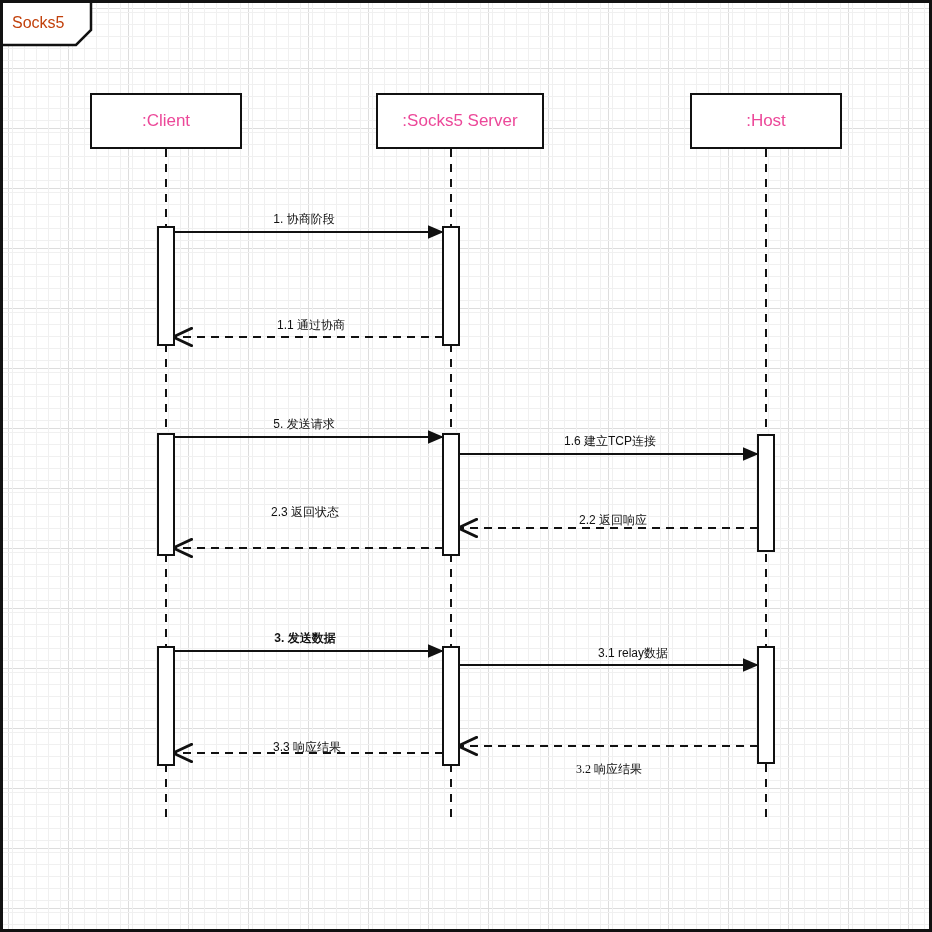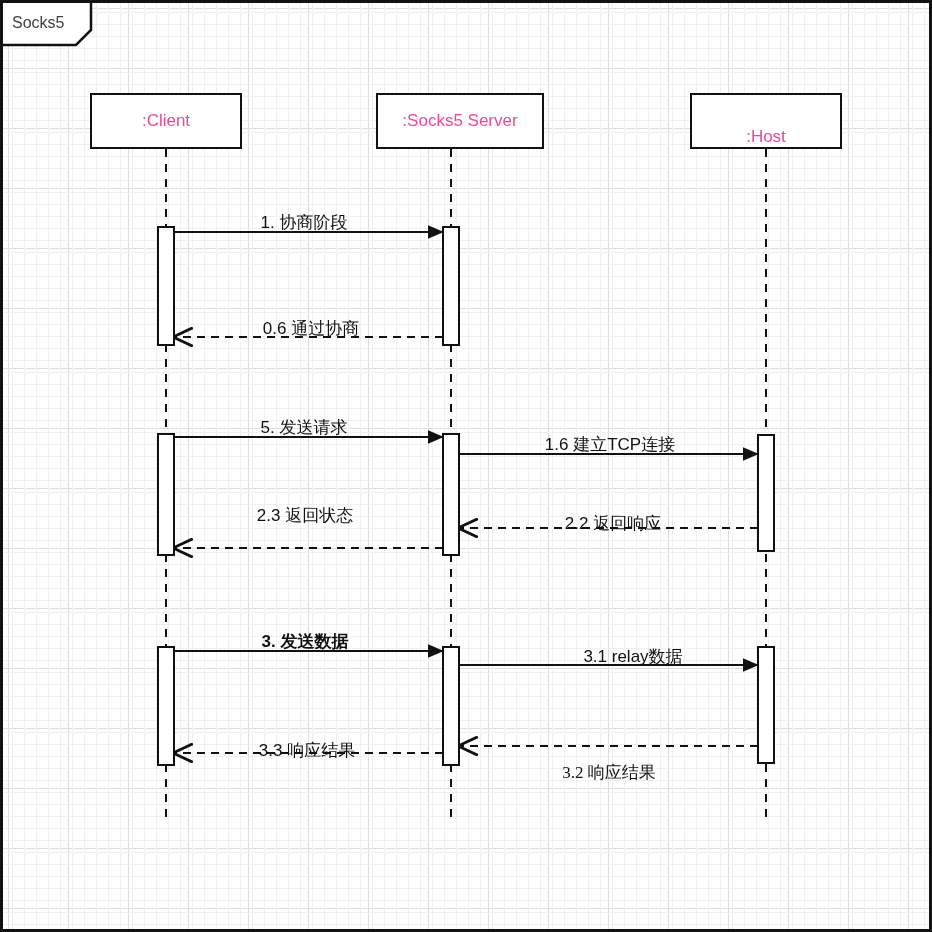--- a/index.html
+++ b/index.html
@@ -46,33 +46,33 @@
     position: absolute;
     left: 0; top: 0;
     width: 932px;
     height: 932px;
   }
   .frame-title {
     position: absolute;
     left: 12px;
     top: 14px;
     font-size: 16px;
-    color: #404040;
+    color: #c2410c;
     white-space: nowrap;
   }
   .lifeline-name {
     position: absolute;
     font-size: 17px;
     color: #ec4899;
     white-space: nowrap;
     text-align: center;
   }
   .msg-label {
     position: absolute;
-    font-size: 17px;
+    font-size: 12px;
     color: #111111;
     white-space: nowrap;
     text-align: center;
     transform: translateX(-50%);
   }
 </style>
 </head>
 <body>
 
 <div id="canvas">
@@ -122,28 +122,28 @@
   </svg>
   <div class="frame-title">Socks5</div>
 
   <div id="lifeline-headers">
       <div class="lifeline-name" style="left: 90px; top: 93px; width: 152px; height: 56px; border: 2.5px solid rgb(17, 17, 17); background: rgb(255, 255, 255); box-sizing: border-box; display: flex; align-items: center; justify-content: center;">
         <span>:Client</span>
       </div>
       <div class="lifeline-name" style="left: 376px; top: 93px; width: 168px; height: 56px; border: 2.5px solid rgb(17, 17, 17); background: rgb(255, 255, 255); box-sizing: border-box; display: flex; align-items: center; justify-content: center;">
         <span>:Socks5 Server</span>
       </div>
-      <div class="lifeline-name" style="left: 690px; top: 93px; width: 152px; height: 56px; border: 2.5px solid rgb(17, 17, 17); background: rgb(255, 255, 255); box-sizing: border-box; display: flex; align-items: flex-end; justify-content: center;">
+      <div class="lifeline-name" style="left: 690px; top: 93px; width: 152px; height: 56px; border: 2.5px solid rgb(17, 17, 17); background: rgb(255, 255, 255); box-sizing: border-box; display: flex; align-items: center; justify-content: center;">
         <span>:Host</span>
       </div>
     </div>
 
   <div id="message-labels">
       <div class="msg-label" style="left: 304px; top: 211px;">1. 协商阶段</div>
-      <div class="msg-label" style="left: 311px; top: 317px;">0.6 通过协商</div>
+      <div class="msg-label" style="left: 311px; top: 317px;">1.1 通过协商</div>
       <div class="msg-label" style="left: 304px; top: 416px;">5. 发送请求</div>
       <div class="msg-label" style="left: 610px; top: 433px;">1.6 建立TCP连接</div>
       <div class="msg-label" style="left: 613px; top: 512px;">2.2 返回响应</div>
       <div class="msg-label" style="left: 305px; top: 504px;">2.3 返回状态</div>
       <div class="msg-label" style="left: 305px; top: 630px; font-weight: bold;">3. 发送数据</div>
       <div class="msg-label" style="left: 633px; top: 645px;">3.1 relay数据</div>
       <div class="msg-label" style="left: 609px; top: 761px; font-family: Liberation Serif, serif;">3.2 响应结果</div>
       <div class="msg-label" style="left: 307px; top: 739px;">3.3 响应结果</div>
     </div>
 

